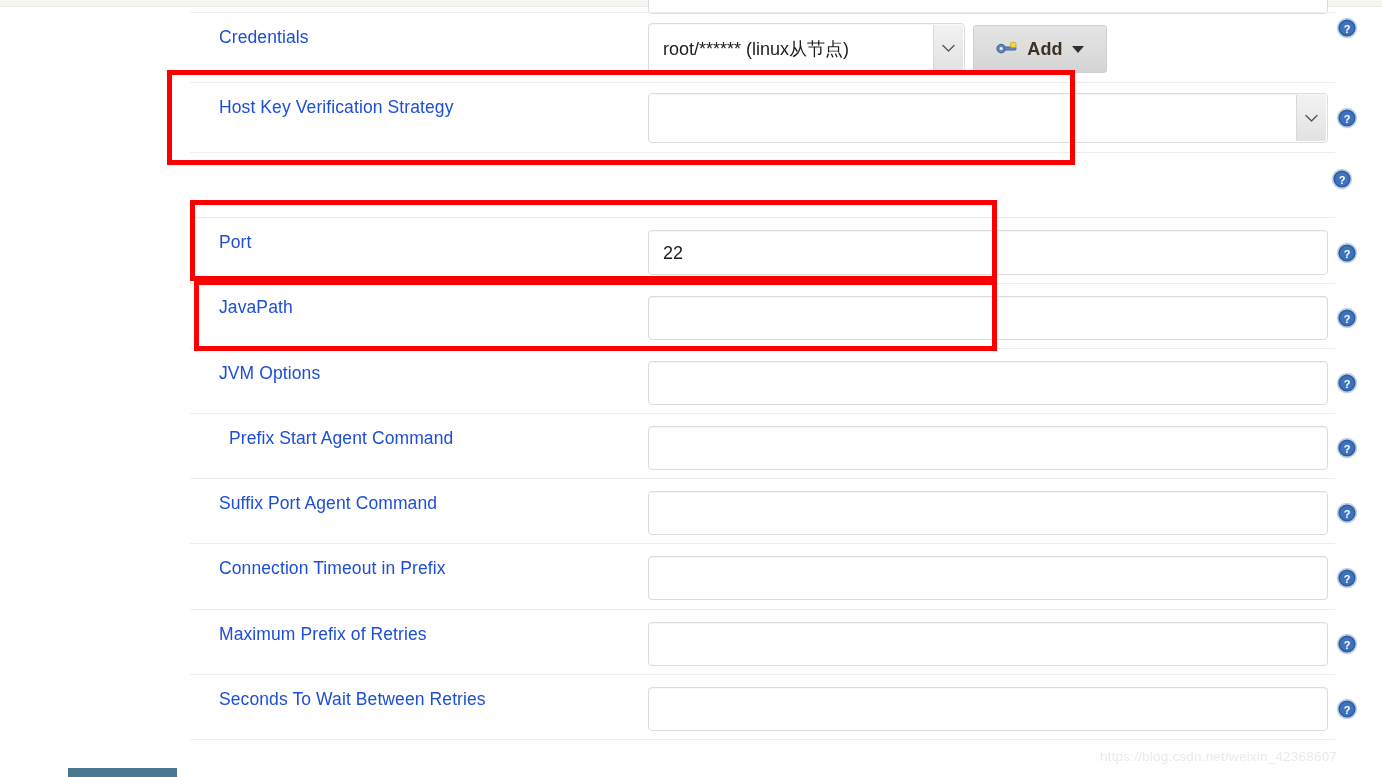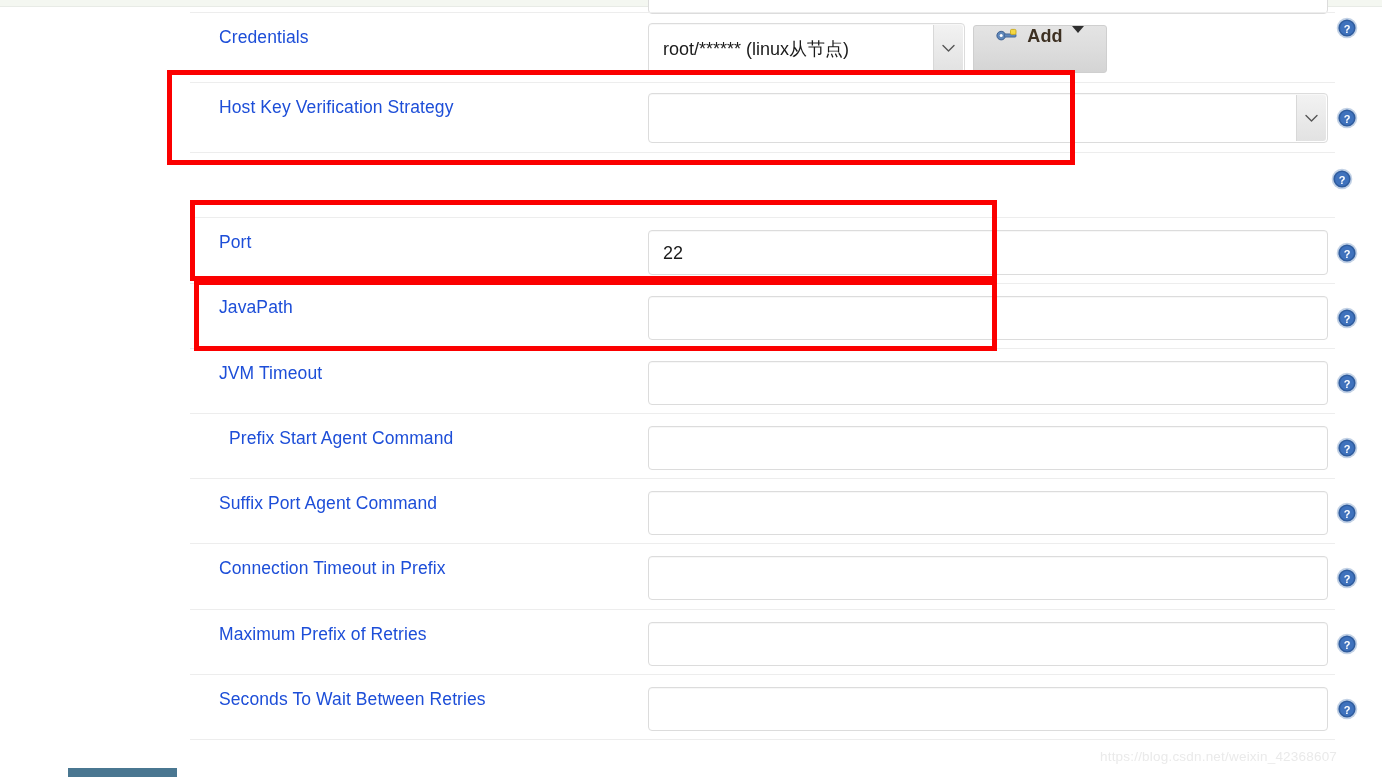--- a/index.html
+++ b/index.html
@@ -81,21 +81,21 @@
   }
   .select-arrow svg { display:block; }
 
   
   .add-btn {
     position: absolute;
     background: linear-gradient(180deg,#e4e4e4 0%,#dcdcdc 55%,#d4d4d4 100%);
     border: 1px solid #cfcfcf;
     border-radius: 3px;
     display: flex;
-    align-items: flex-start;
+    align-items: center;
     justify-content: center;
     gap: 9px;
     cursor: pointer;
   }
   .add-btn .lbl {
     font-size: 18px;
     font-weight: bold;
     color: #3d3022;
     letter-spacing: 0.2px;
   }
@@ -246,21 +246,21 @@
         <circle cx="11" cy="11" r="10.3" fill="#c3d2e6"></circle>
         <circle cx="11" cy="11" r="8.6" fill="#2f5c9e"></circle>
         <circle cx="11" cy="11" r="7" fill="#3f72bd"></circle>
         <text x="11" y="15.6" font-family="Liberation Sans, sans-serif" font-size="11" font-weight="bold" fill="#ffffff" text-anchor="middle">?</text>
       </svg>
     </div>
   </div>
 
   <div class="row" style="top:0;">
     <div class="row-sep" style="top:348px;"></div>
-    <div class="label" style="left:219px; top:363px;">JVM Timeout</div>
+    <div class="label" style="left:219px; top:363px;">JVM Options</div>
 
     <div class="field" style="left:648px; top:361px; width:680px; height:44px;">
       <span class="field-text"></span>
     </div>
 
     <div class="help-icon" style="left:1336px; top:372px;">
       <svg width="22" height="22" viewBox="0 0 22 22" aria-hidden="true">
         <circle cx="11" cy="11" r="10.3" fill="#c3d2e6"></circle>
         <circle cx="11" cy="11" r="8.6" fill="#2f5c9e"></circle>
         <circle cx="11" cy="11" r="7" fill="#3f72bd"></circle>

